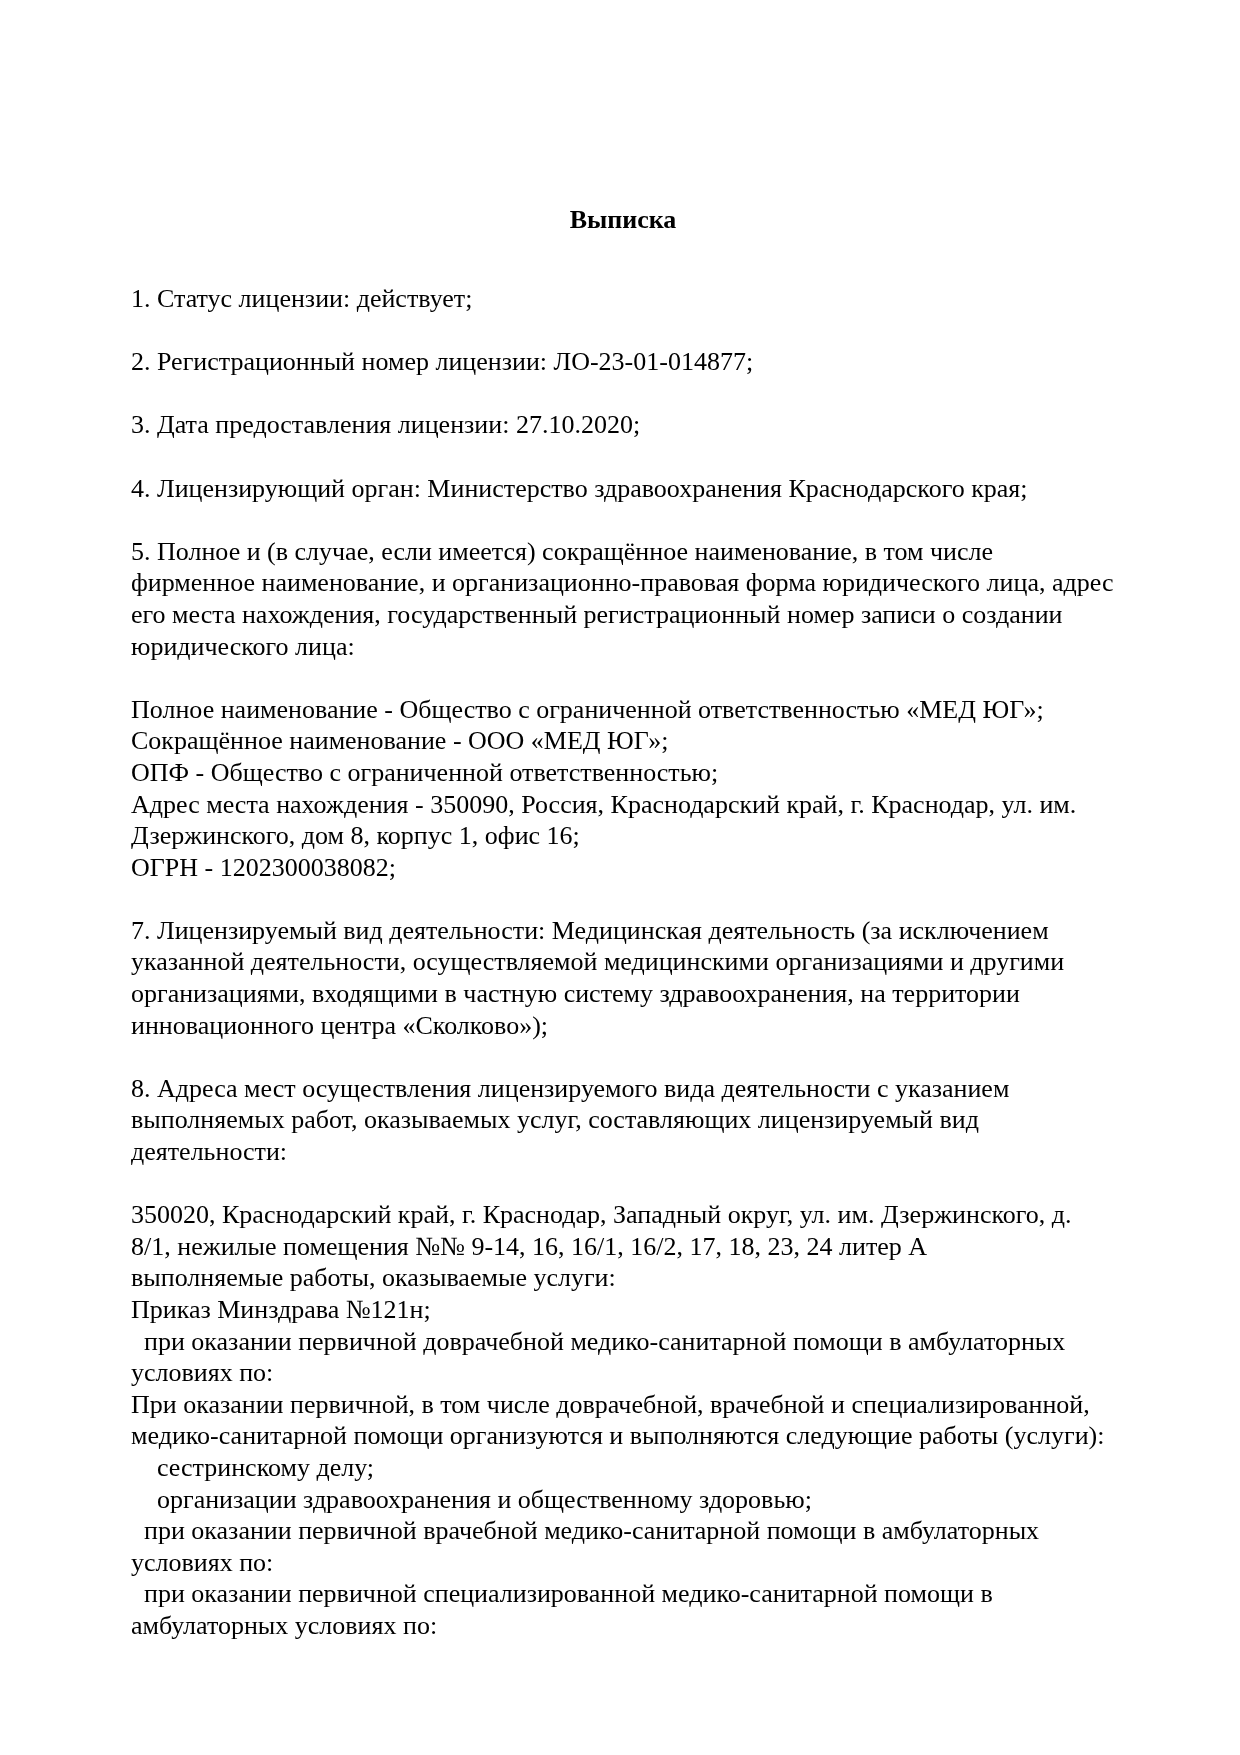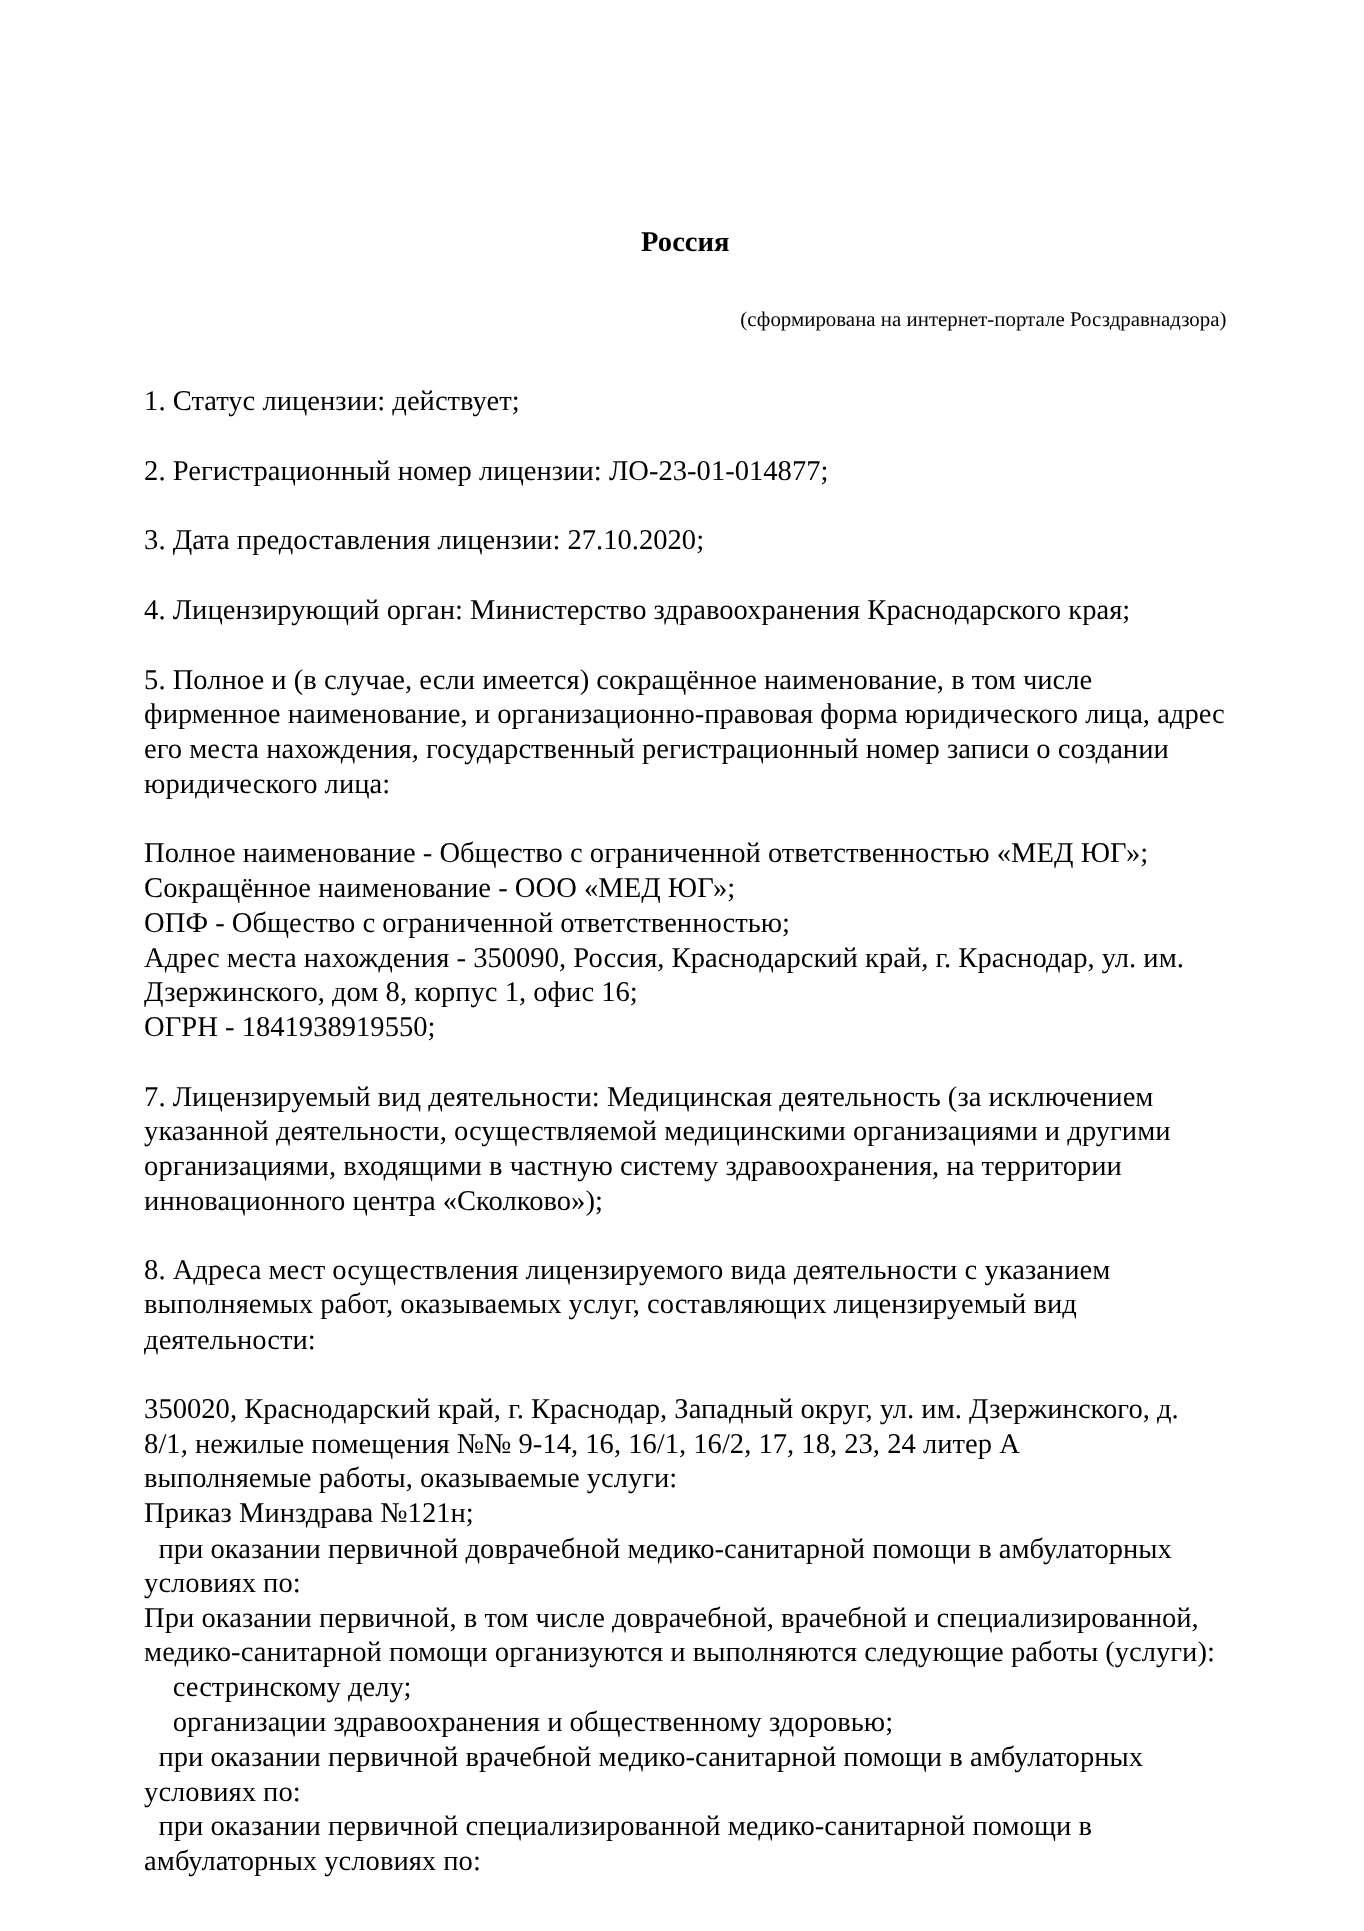--- a/index.html
+++ b/index.html
@@ -46,24 +46,23 @@
   .line {
     white-space: pre-wrap;
   }
 </style>
 </head>
 <body>
 
 <div class="page">
 
   <div class="title-block">
-    <div class="line">Россия</div>
+    <div class="line">Выписка</div>
   </div>
 
-  <div class="subtitle">(сформирована на интернет-портале Росздравнадзора)</div>
 
   <div class="body-text">
 
     <div class="para">
       <div class="line">1. Статус лицензии: действует;</div>
     </div>
 
     <div class="para">
       <div class="line">2. Регистрационный номер лицензии: ЛО-23-01-014877;</div>
     </div>
@@ -78,21 +77,21 @@
 
     <div class="para">
       <div class="line">5. Полное и (в случае, если имеется) сокращённое наименование, в том числе фирменное наименование, и организационно-правовая форма юридического лица, адрес его места нахождения, государственный регистрационный номер записи о создании юридического лица:</div>
     </div>
 
     <div class="para">
       <div class="line">Полное наименование - Общество с ограниченной ответственностью «МЕД ЮГ»;</div>
       <div class="line">Сокращённое наименование - ООО «МЕД ЮГ»;</div>
       <div class="line">ОПФ - Общество с ограниченной ответственностью;</div>
       <div class="line">Адрес места нахождения - 350090, Россия, Краснодарский край, г. Краснодар, ул. им. Дзержинского, дом 8, корпус 1, офис 16;</div>
-      <div class="line">ОГРН - 1841938919550;</div>
+      <div class="line">ОГРН - 1202300038082;</div>
     </div>
 
 
     <div class="para">
       <div class="line">7. Лицензируемый вид деятельности: Медицинская деятельность (за исключением указанной деятельности, осуществляемой медицинскими организациями и другими организациями, входящими в частную систему здравоохранения, на территории инновационного центра «Сколково»);</div>
     </div>
 
     <div class="para">
       <div class="line">8. Адреса мест осуществления лицензируемого вида деятельности с указанием выполняемых работ, оказываемых услуг, составляющих лицензируемый вид деятельности:</div>
     </div>

